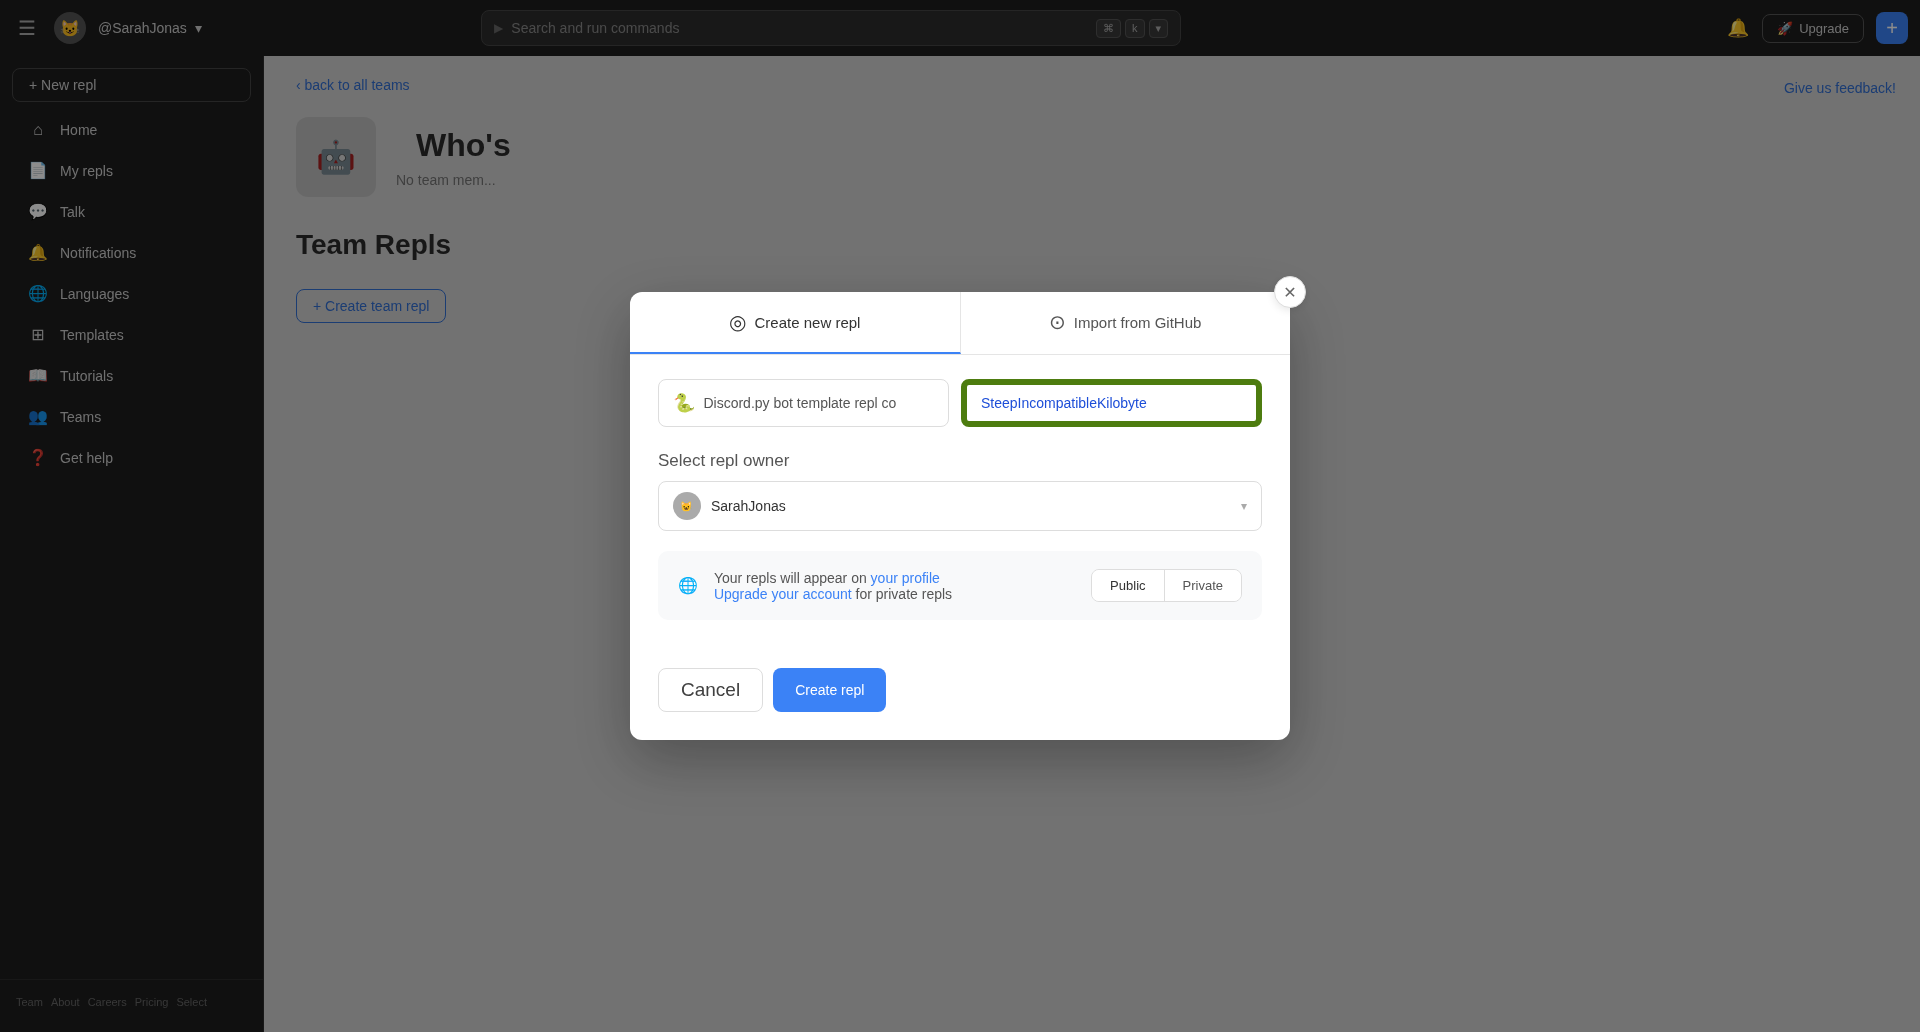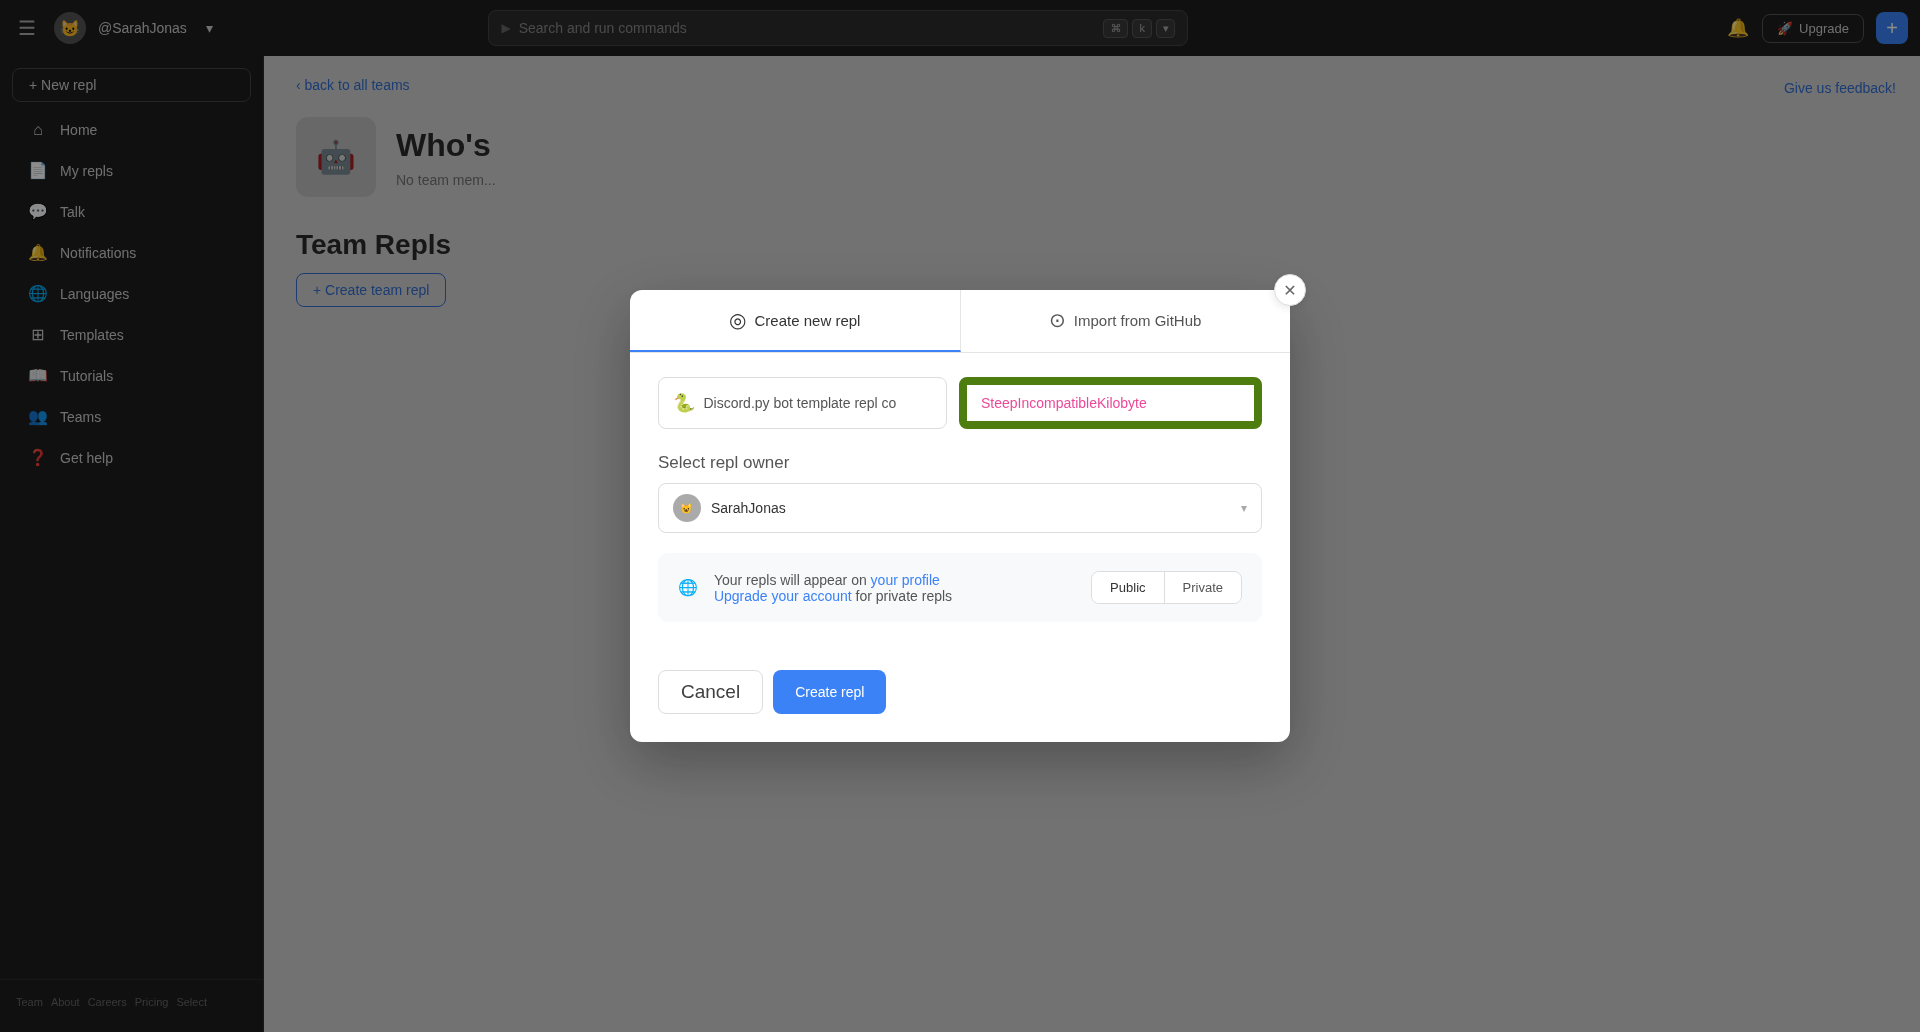--- a/index.html
+++ b/index.html
@@ -8,21 +8,21 @@
     
     .app { display: flex; flex-direction: column; height: 1032px; width: 1920px; }
 
     
     .topbar {
       display: flex; align-items: center; height: 56px;
       background: #1e1e1e; padding: 0 12px; gap: 12px; flex-shrink: 0;
     }
     .topbar-menu-btn { color: #aaa; background: none; border: none; cursor: pointer; font-size: 20px; padding: 6px; }
     .topbar-avatar { width: 32px; height: 32px; border-radius: 50%; background: #555; display: flex; align-items: center; justify-content: center; overflow: hidden; }
-    .topbar-user { display: flex; align-items: center; gap: 19px; color: #ccc; font-size: 14px; cursor: pointer; }
+    .topbar-user { display: flex; align-items: center; gap: 8px; color: #ccc; font-size: 14px; cursor: pointer; }
     .topbar-search {
       flex: 1; max-width: 700px; margin: 0 auto;
       background: #2d2d2d; border: 1px solid #444; border-radius: 8px;
       display: flex; align-items: center; gap: 8px; padding: 0 12px; height: 36px; cursor: pointer;
     }
     .topbar-search-text { color: #888; font-size: 14px; }
     .topbar-search-kbd { display: flex; gap: 4px; margin-left: auto; }
     .kbd { background: #3a3a3a; border: 1px solid #555; border-radius: 4px; padding: 2px 6px; font-size: 11px; color: #aaa; }
     .topbar-right { display: flex; align-items: center; gap: 12px; margin-left: auto; }
     .bell-btn { background: none; border: none; cursor: pointer; color: #aaa; font-size: 18px; }
@@ -69,23 +69,23 @@
     .sidebar-footer-links a { color: #666; text-decoration: none; cursor: pointer; }
 
     
     .content {
       flex: 1; background: #f5f5f5; overflow-y: auto;
       padding: 20px 32px; position: relative;
     }
     .back-link { color: #3b82f6; font-size: 14px; cursor: pointer; margin-bottom: 24px; display: inline-block; }
     .team-header { display: flex; align-items: center; gap: 20px; margin-bottom: 32px; }
     .team-avatar { width: 80px; height: 80px; background: #e0e0e0; border-radius: 12px; display: flex; align-items: center; justify-content: center; font-size: 32px; }
-    .whos-text { font-size: 32px; font-weight: 600; color: #333; }
+    .whos-text { font-size: 32px; font-weight: 600; color: #333; margin-left: 20px; }
     .no-members { color: #888; font-size: 14px; margin-top: 8px; }
-    .team-repls-title { font-size: 28px; font-weight: 600; color: #333; margin-bottom: 12px; }
+    .team-repls-title { font-size: 28px; font-weight: 600; color: #333; margin-bottom: 28px; }
     .create-team-repl-btn {
       display: flex; align-items: center; gap: 8px;
       background: none; border: 1px solid #3b82f6; border-radius: 8px;
       color: #3b82f6; font-size: 14px; padding: 8px 16px; cursor: pointer;
     }
     .feedback-link { position: absolute; top: 24px; right: 24px; color: #3b82f6; font-size: 14px; cursor: pointer; }
 
     
     .overlay {
       position: fixed; top: 0; left: 0; right: 0; bottom: 0;
@@ -122,22 +122,22 @@
     .modal-body { padding: 24px 28px; }
     .modal-inputs { display: flex; gap: 12px; margin-bottom: 24px; }
     .template-select {
       flex: 1; display: flex; align-items: center; gap: 8px;
       border: 1px solid #ddd; border-radius: 8px; padding: 10px 14px;
       font-size: 14px; color: #333; cursor: pointer; background: white;
     }
     .template-icon { font-size: 18px; }
     .template-name { color: #555; font-size: 14px; }
     .repl-name-input {
-      flex: 1; border: 8px solid #4d7c0f; border-radius: 8px;
-      padding: 10px 14px; font-size: 14px; outline: none; color: #ec4899;
+      flex: 1; border: 6px solid #4d7c0f; border-radius: 8px;
+      padding: 10px 14px; font-size: 14px; outline: none; color: #1d4ed8;
     }
     .owner-section { margin-bottom: 20px; }
     .owner-label { font-size: 17px; color: #555; margin-bottom: 10px; }
     .owner-select {
       width: 100%; border: 1px solid #ddd; border-radius: 8px;
       padding: 10px 14px; font-size: 14px; color: #333;
       display: flex; align-items: center; gap: 10px; cursor: pointer;
     }
     .owner-avatar { width: 28px; height: 28px; border-radius: 50%; background: #aaa; display: flex; align-items: center; justify-content: center; font-size: 12px; color: white; }
     .owner-name { font-size: 14px; color: #333; }

